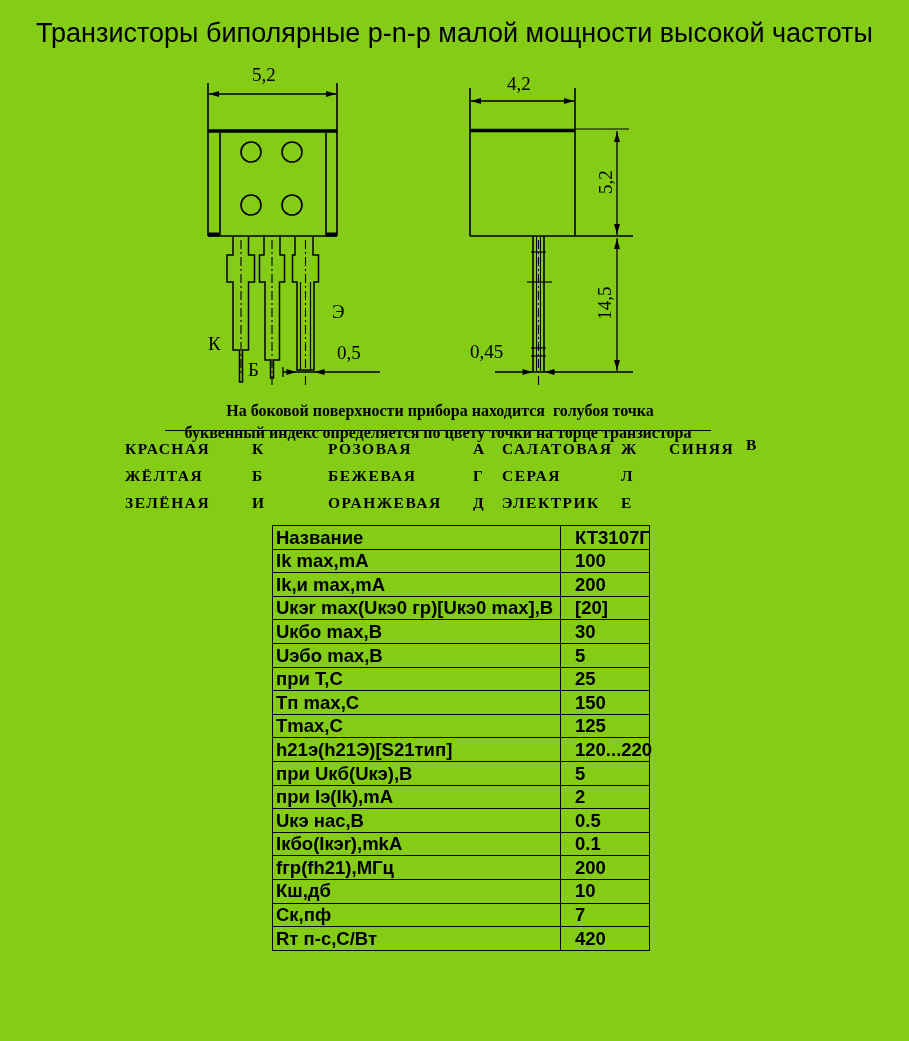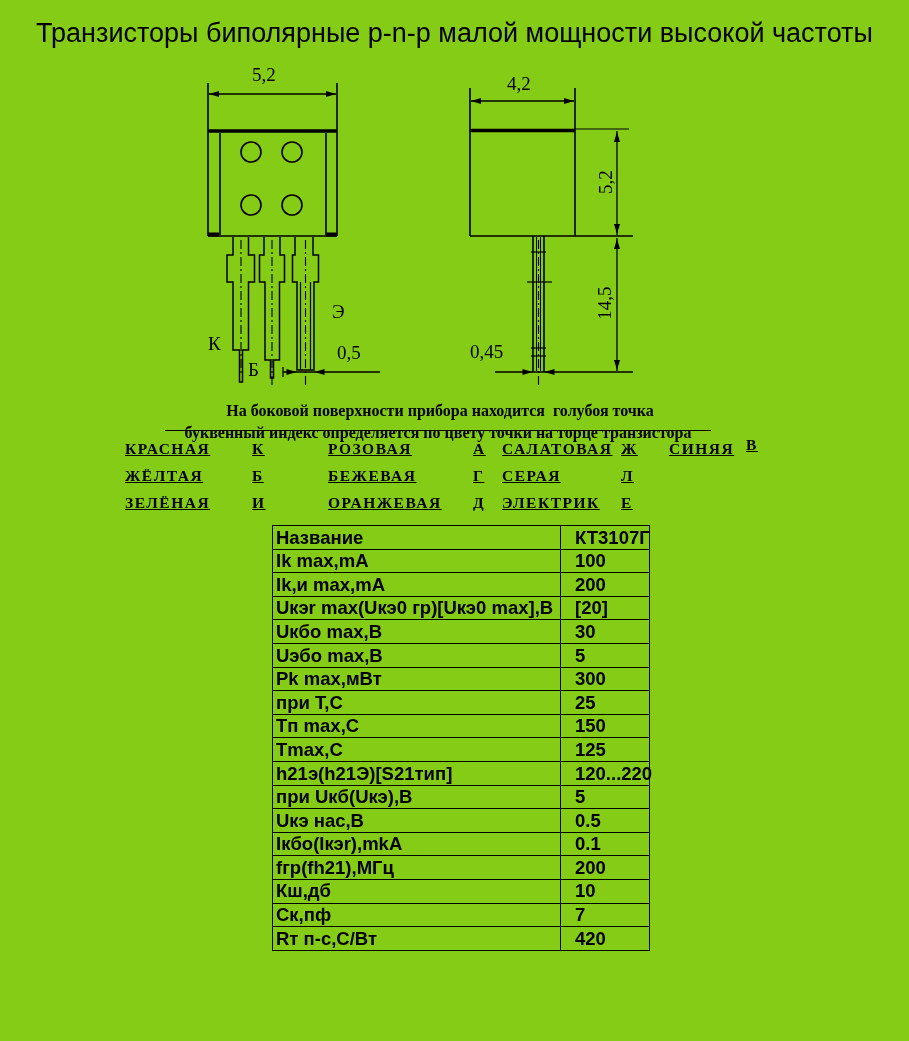--- a/index.html
+++ b/index.html
@@ -4,21 +4,21 @@
 <style>
   html,body{margin:0;padding:0;background:#fff;}
   #page{position:relative;width:909px;height:1041px;background:#84cc16;overflow:hidden;
         font-family:"Liberation Sans",sans-serif;color:#000;}
   .title{position:absolute;left:0;top:19px;width:909px;text-align:center;
          font:400 27px/1.1 "Liberation Sans",sans-serif;letter-spacing:0;}
   svg{position:absolute;}
   svg text{font-family:"Liberation Serif",serif;font-size:19px;fill:#000;stroke:none;}
   .note{position:absolute;text-align:center;font:bold 16px/1.25 "Liberation Serif",serif;white-space:pre;margin-top:12px;}
   .rule{position:absolute;left:165px;top:430px;width:546px;height:0;border-top:1.7px solid #000;}
-  .cc{position:absolute;font:bold 15.5px/1 "Liberation Serif",serif;letter-spacing:1.5px;white-space:nowrap;text-decoration:underline;}
+  .cc{position:absolute;font:bold 15.5px/1 "Liberation Serif",serif;letter-spacing:1.5px;white-space:nowrap;}
   .ptable{position:absolute;left:272px;top:525px;border-collapse:collapse;table-layout:fixed;
           width:377px;font:18.5px/1.05 "Liberation Sans",sans-serif;}
   .ptable td{border:1.6px solid #000;height:22.6px;padding:0 0 0 3px;
              white-space:nowrap;overflow:visible;vertical-align:middle;font-weight:bold;}
   .ptable td.val{padding-left:14px;}
 </style>
 </head>
 <body>
 
 <div id="page">
@@ -161,44 +161,44 @@
         </tr>
       <tr>
           <td>Uкбо max,B</td>
           <td class="val">30</td>
         </tr>
       <tr>
           <td>Uэбо max,B</td>
           <td class="val">5</td>
         </tr>
       <tr>
-          <td>Pk max,мВт</td>
-          <td class="val">300</td>
-        </tr>
-      <tr>
           <td>при T,C</td>
           <td class="val">25</td>
         </tr>
       <tr>
           <td>Tп max,C</td>
           <td class="val">150</td>
         </tr>
       <tr>
           <td>Tmax,C</td>
           <td class="val">125</td>
         </tr>
       <tr>
           <td>h21э(h21Э)[S21тип]</td>
           <td class="val">120...220</td>
         </tr>
       <tr>
           <td>при Uкб(Uкэ),B</td>
           <td class="val">5</td>
         </tr>
       <tr>
+          <td>при Iэ(Ik),mA</td>
+          <td class="val">2</td>
+        </tr>
+      <tr>
           <td>Uкэ нас,B</td>
           <td class="val">0.5</td>
         </tr>
       <tr>
           <td>Iкбо(Iкэr),mkA</td>
           <td class="val">0.1</td>
         </tr>
       <tr>
           <td>fгр(fh21),МГц</td>
           <td class="val">200</td>

